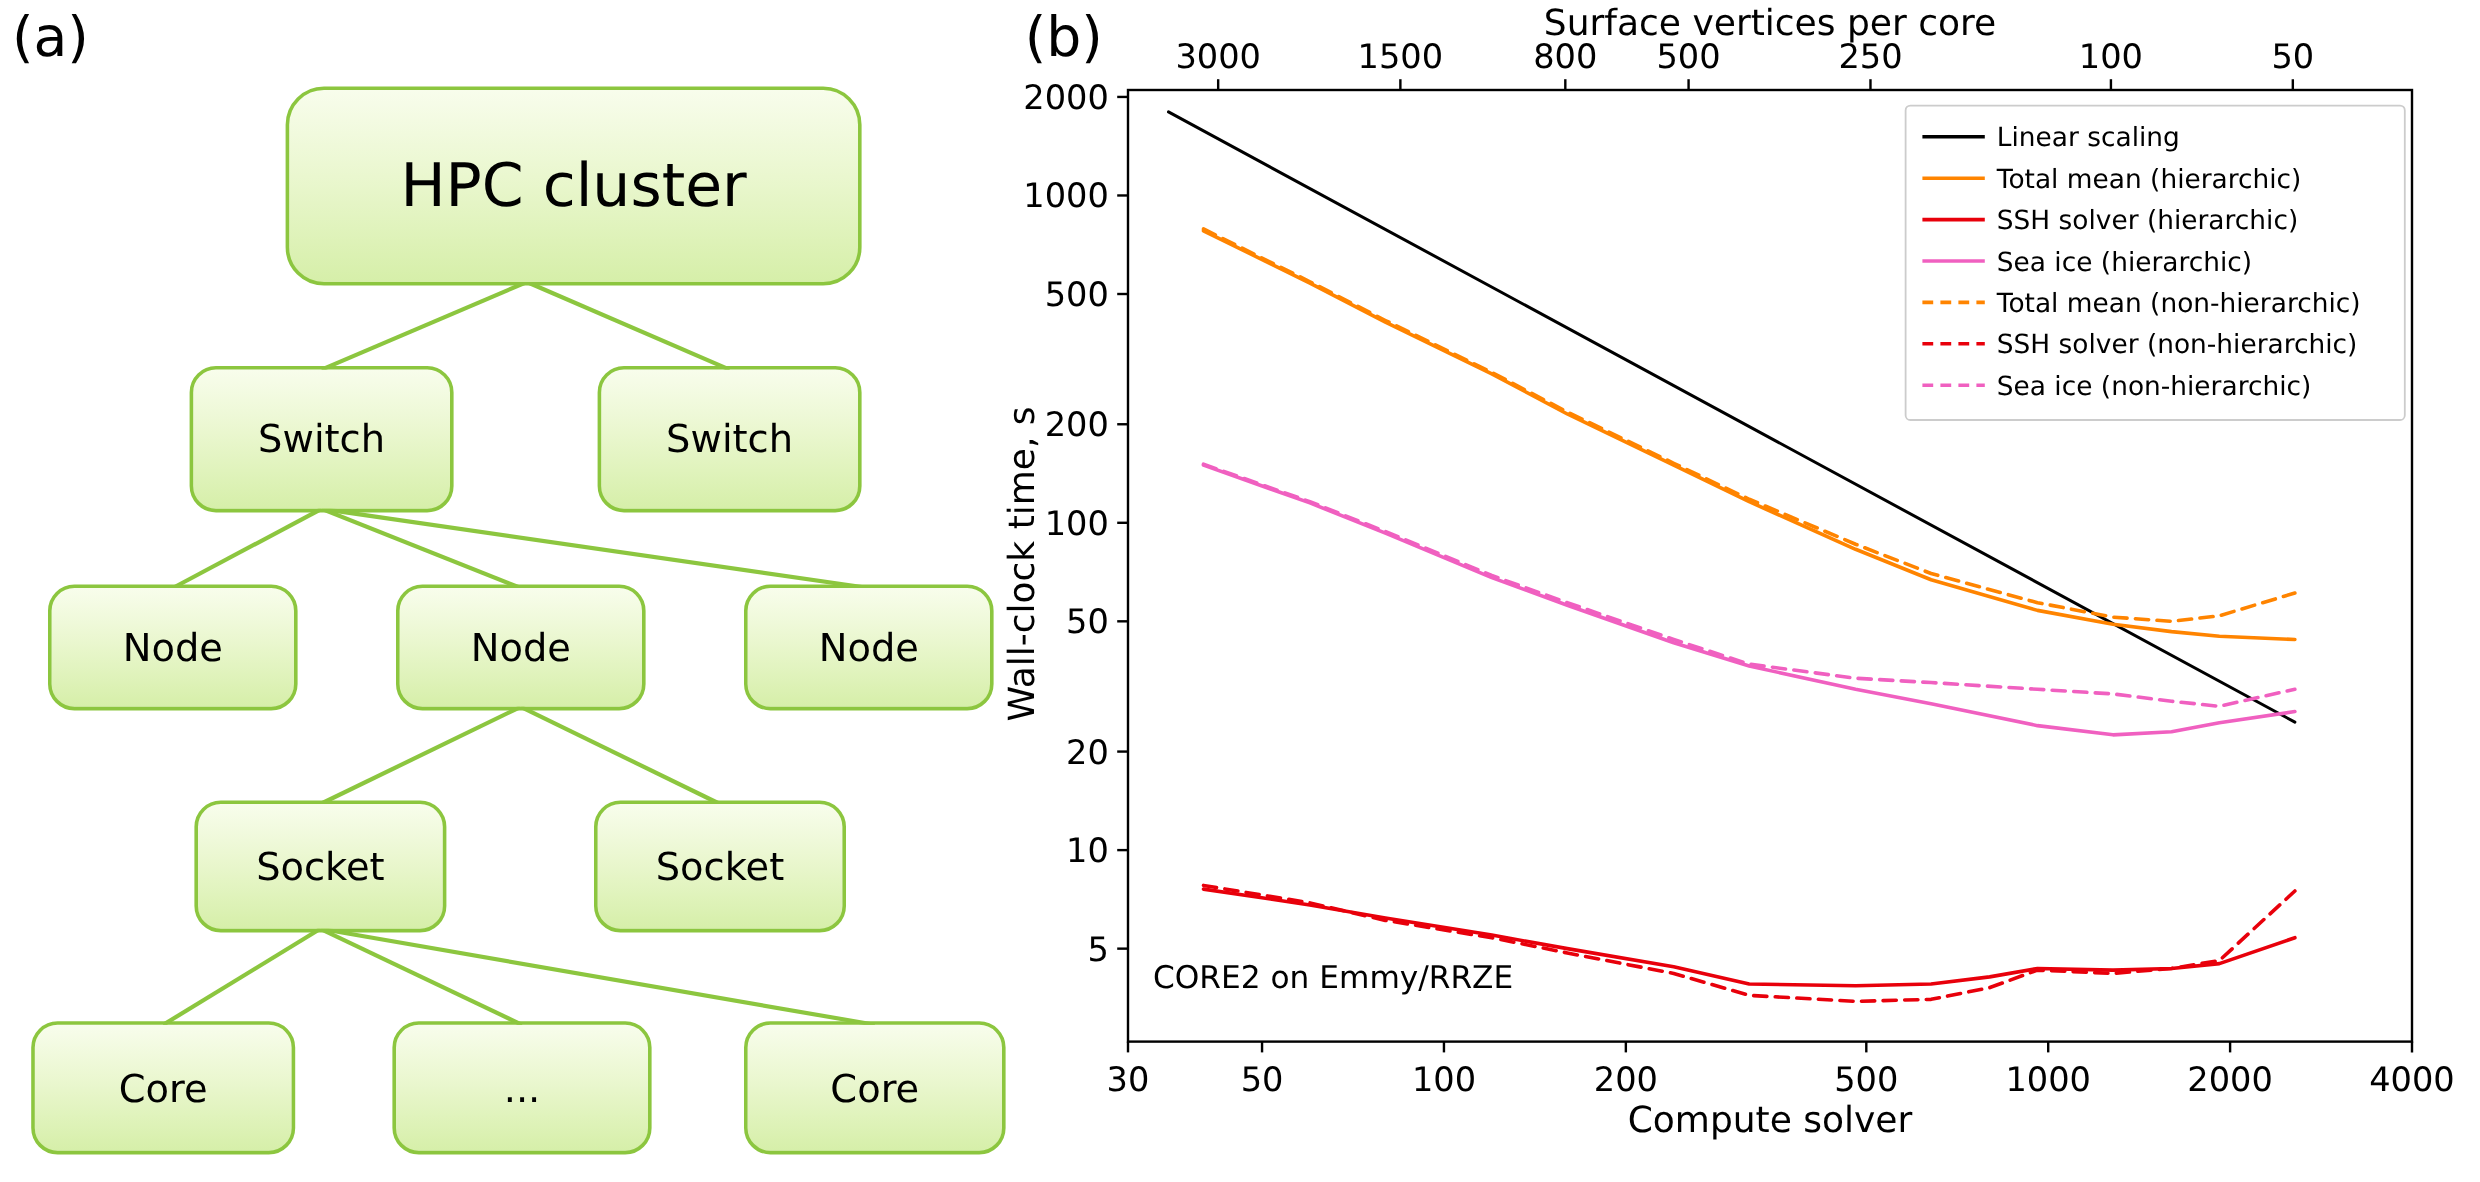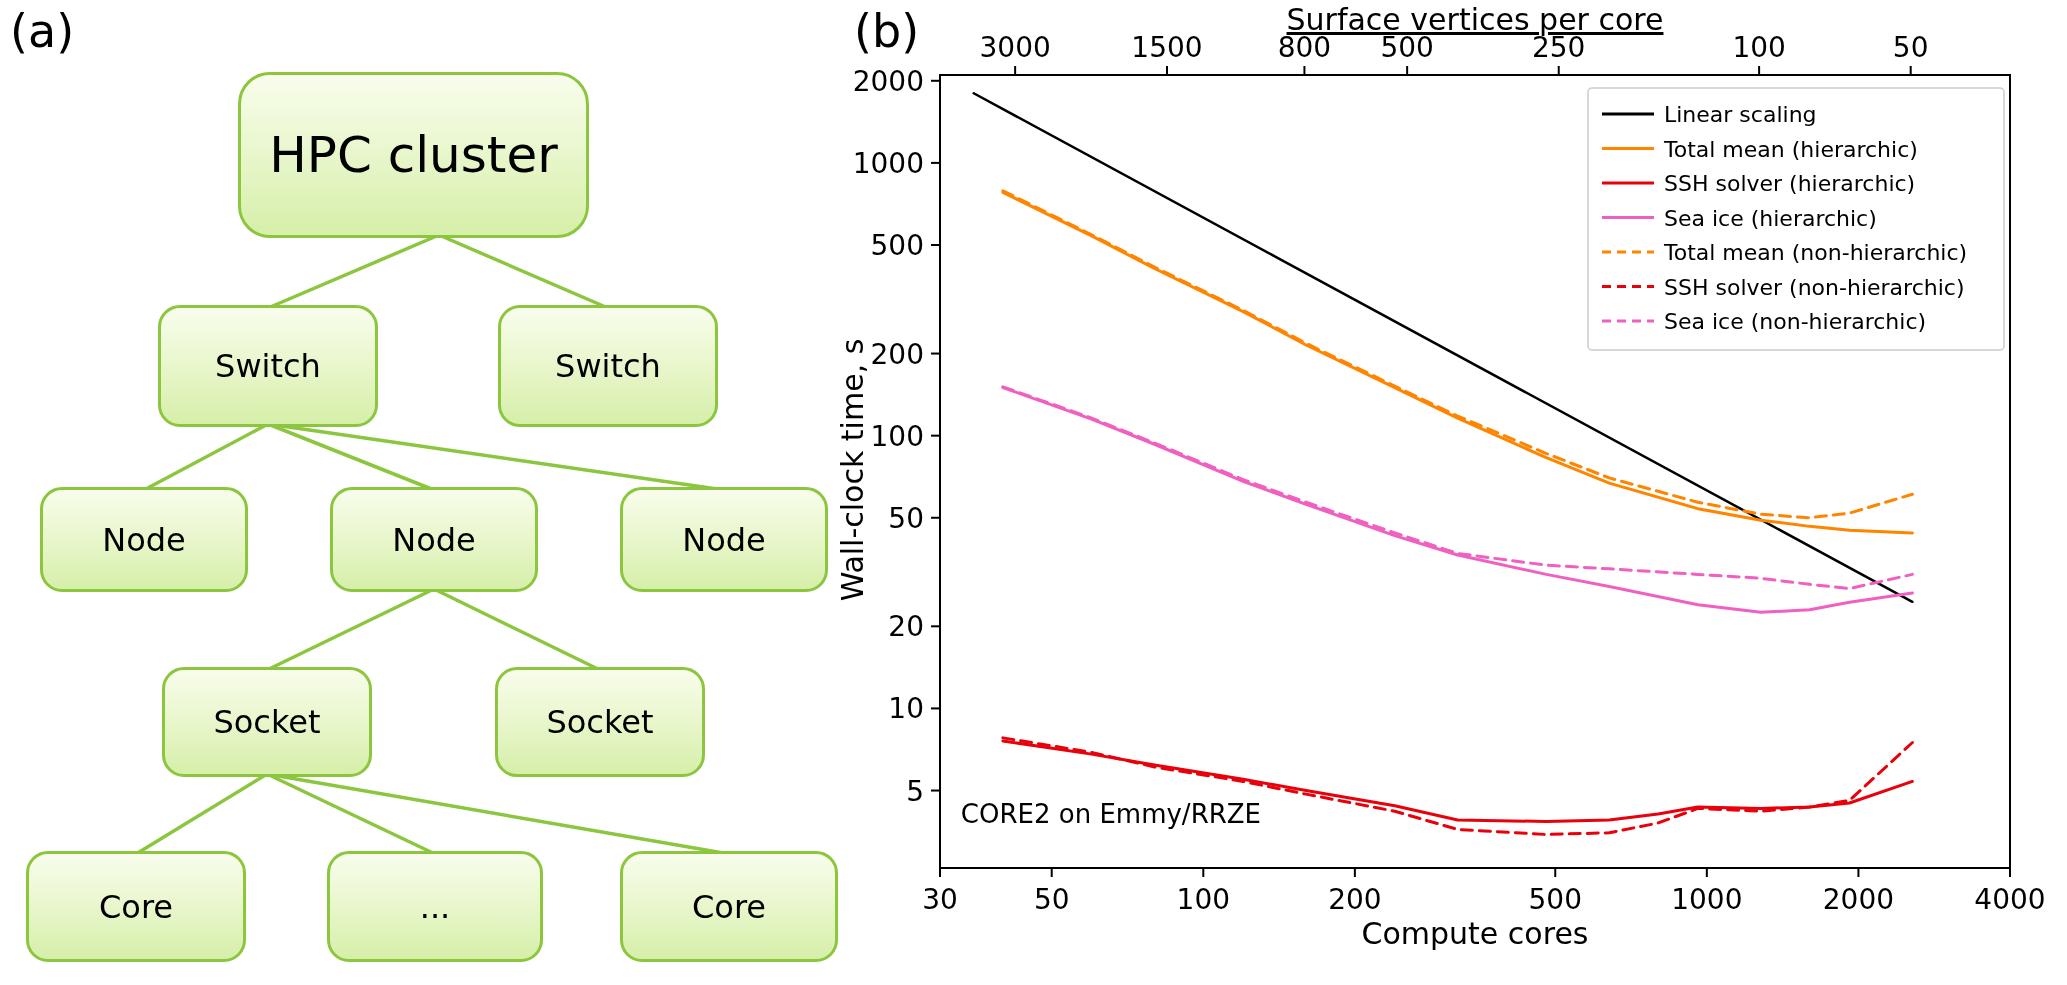--- a/index.html
+++ b/index.html
@@ -8,40 +8,40 @@
 
   .panel-label{position:absolute;font-size:46px;color:#000;}
 
   
   #panelA{position:absolute;left:0;top:0;width:840px;height:985px;}
   #edges-svg{position:absolute;left:0;top:0;width:840px;height:985px;z-index:0;}
   .tbox{position:absolute;display:flex;align-items:center;justify-content:center;
         font-size:32px;color:#000;border:3px solid #8cc63f;border-radius:22px;
         background:linear-gradient(180deg,#f8fdec 0%,#eaf7cf 45%,#d6efa9 100%);
         z-index:1;box-sizing:border-box;}
-  #dgbox-0{left:238px;top:72px;width:351px;height:166px;font-size:50px;border-radius:32px;}
+  #dgbox-0{left:238px;top:72px;width:480px;height:166px;font-size:50px;border-radius:32px;}
   #dgbox-1{left:158px;top:305px;width:220px;height:122px;}
   #dgbox-2{left:498px;top:305px;width:220px;height:122px;}
   #dgbox-3{left:40px;top:487px;width:208px;height:105px;}
   #dgbox-4{left:330px;top:487px;width:208px;height:105px;}
   #dgbox-5{left:620px;top:487px;width:208px;height:105px;}
   #dgbox-6{left:162px;top:667px;width:210px;height:110px;}
   #dgbox-7{left:495px;top:667px;width:210px;height:110px;}
   #dgbox-8{left:26px;top:851px;width:220px;height:111px;}
   #dgbox-9{left:327px;top:851px;width:216px;height:111px;}
   #dgbox-10{left:620px;top:851px;width:218px;height:111px;}
 
   
   #panelB{position:absolute;left:840px;top:0;width:1227px;height:985px;}
   #chart-svg{position:absolute;left:0;top:0;width:1227px;height:985px;}
   svg text{font-family:"DejaVu Sans",sans-serif;fill:#000;}
   .axis-label{position:absolute;font-size:30px;color:#000;}
   #ylabel{left:12px;top:470px;transform:translate(-50%,-50%) rotate(-90deg);white-space:nowrap;}
   #xlabel{left:435px;top:916px;width:400px;text-align:center;}
-  #toplabel{left:435px;top:2px;width:400px;text-align:center;text-decoration:underline;}
+  #toplabel{left:435px;top:2px;width:400px;text-align:center;}
   #panelB .panel-label{left:14px;top:4px;}
   #panelA .panel-label{left:10px;top:4px;}
 </style>
 </head>
 <body>
 
 <div id="fig">
 
   <div id="panelA">
     <div class="panel-label">(a)</div>
@@ -90,21 +90,21 @@
       </div>
     <div class="tbox" id="dgbox-10">
       <span>Core</span>
       </div>
   </div>
 
   <div id="panelB">
     <div class="panel-label">(b)</div>
     <div class="axis-label" id="toplabel">Surface vertices per core</div>
     <div class="axis-label" id="ylabel">Wall-clock time, s</div>
-    <div class="axis-label" id="xlabel">Compute cores</div>
+    <div class="axis-label" id="xlabel">Compute solver</div>
     <svg id="chart-svg" viewBox="0 0 1227 985">
         <rect x="100" y="75" width="1070" height="793" fill="none" stroke="#000" stroke-width="2"></rect>
         <line x1="100" y1="868" x2="100" y2="877" stroke="#000" stroke-width="2"></line>
         <text x="100" y="909" text-anchor="middle" font-size="28">30</text>
         <line x1="211.71059099256206" y1="868" x2="211.71059099256206" y2="877" stroke="#000" stroke-width="2"></line>
         <text x="211.71059099256206" y="909" text-anchor="middle" font-size="28">50</text>
         <line x1="363.2924177112843" y1="868" x2="363.2924177112843" y2="877" stroke="#000" stroke-width="2"></line>
         <text x="363.2924177112843" y="909" text-anchor="middle" font-size="28">100</text>
         <line x1="514.8742444300066" y1="868" x2="514.8742444300066" y2="877" stroke="#000" stroke-width="2"></line>
         <text x="514.8742444300066" y="909" text-anchor="middle" font-size="28">200</text>

